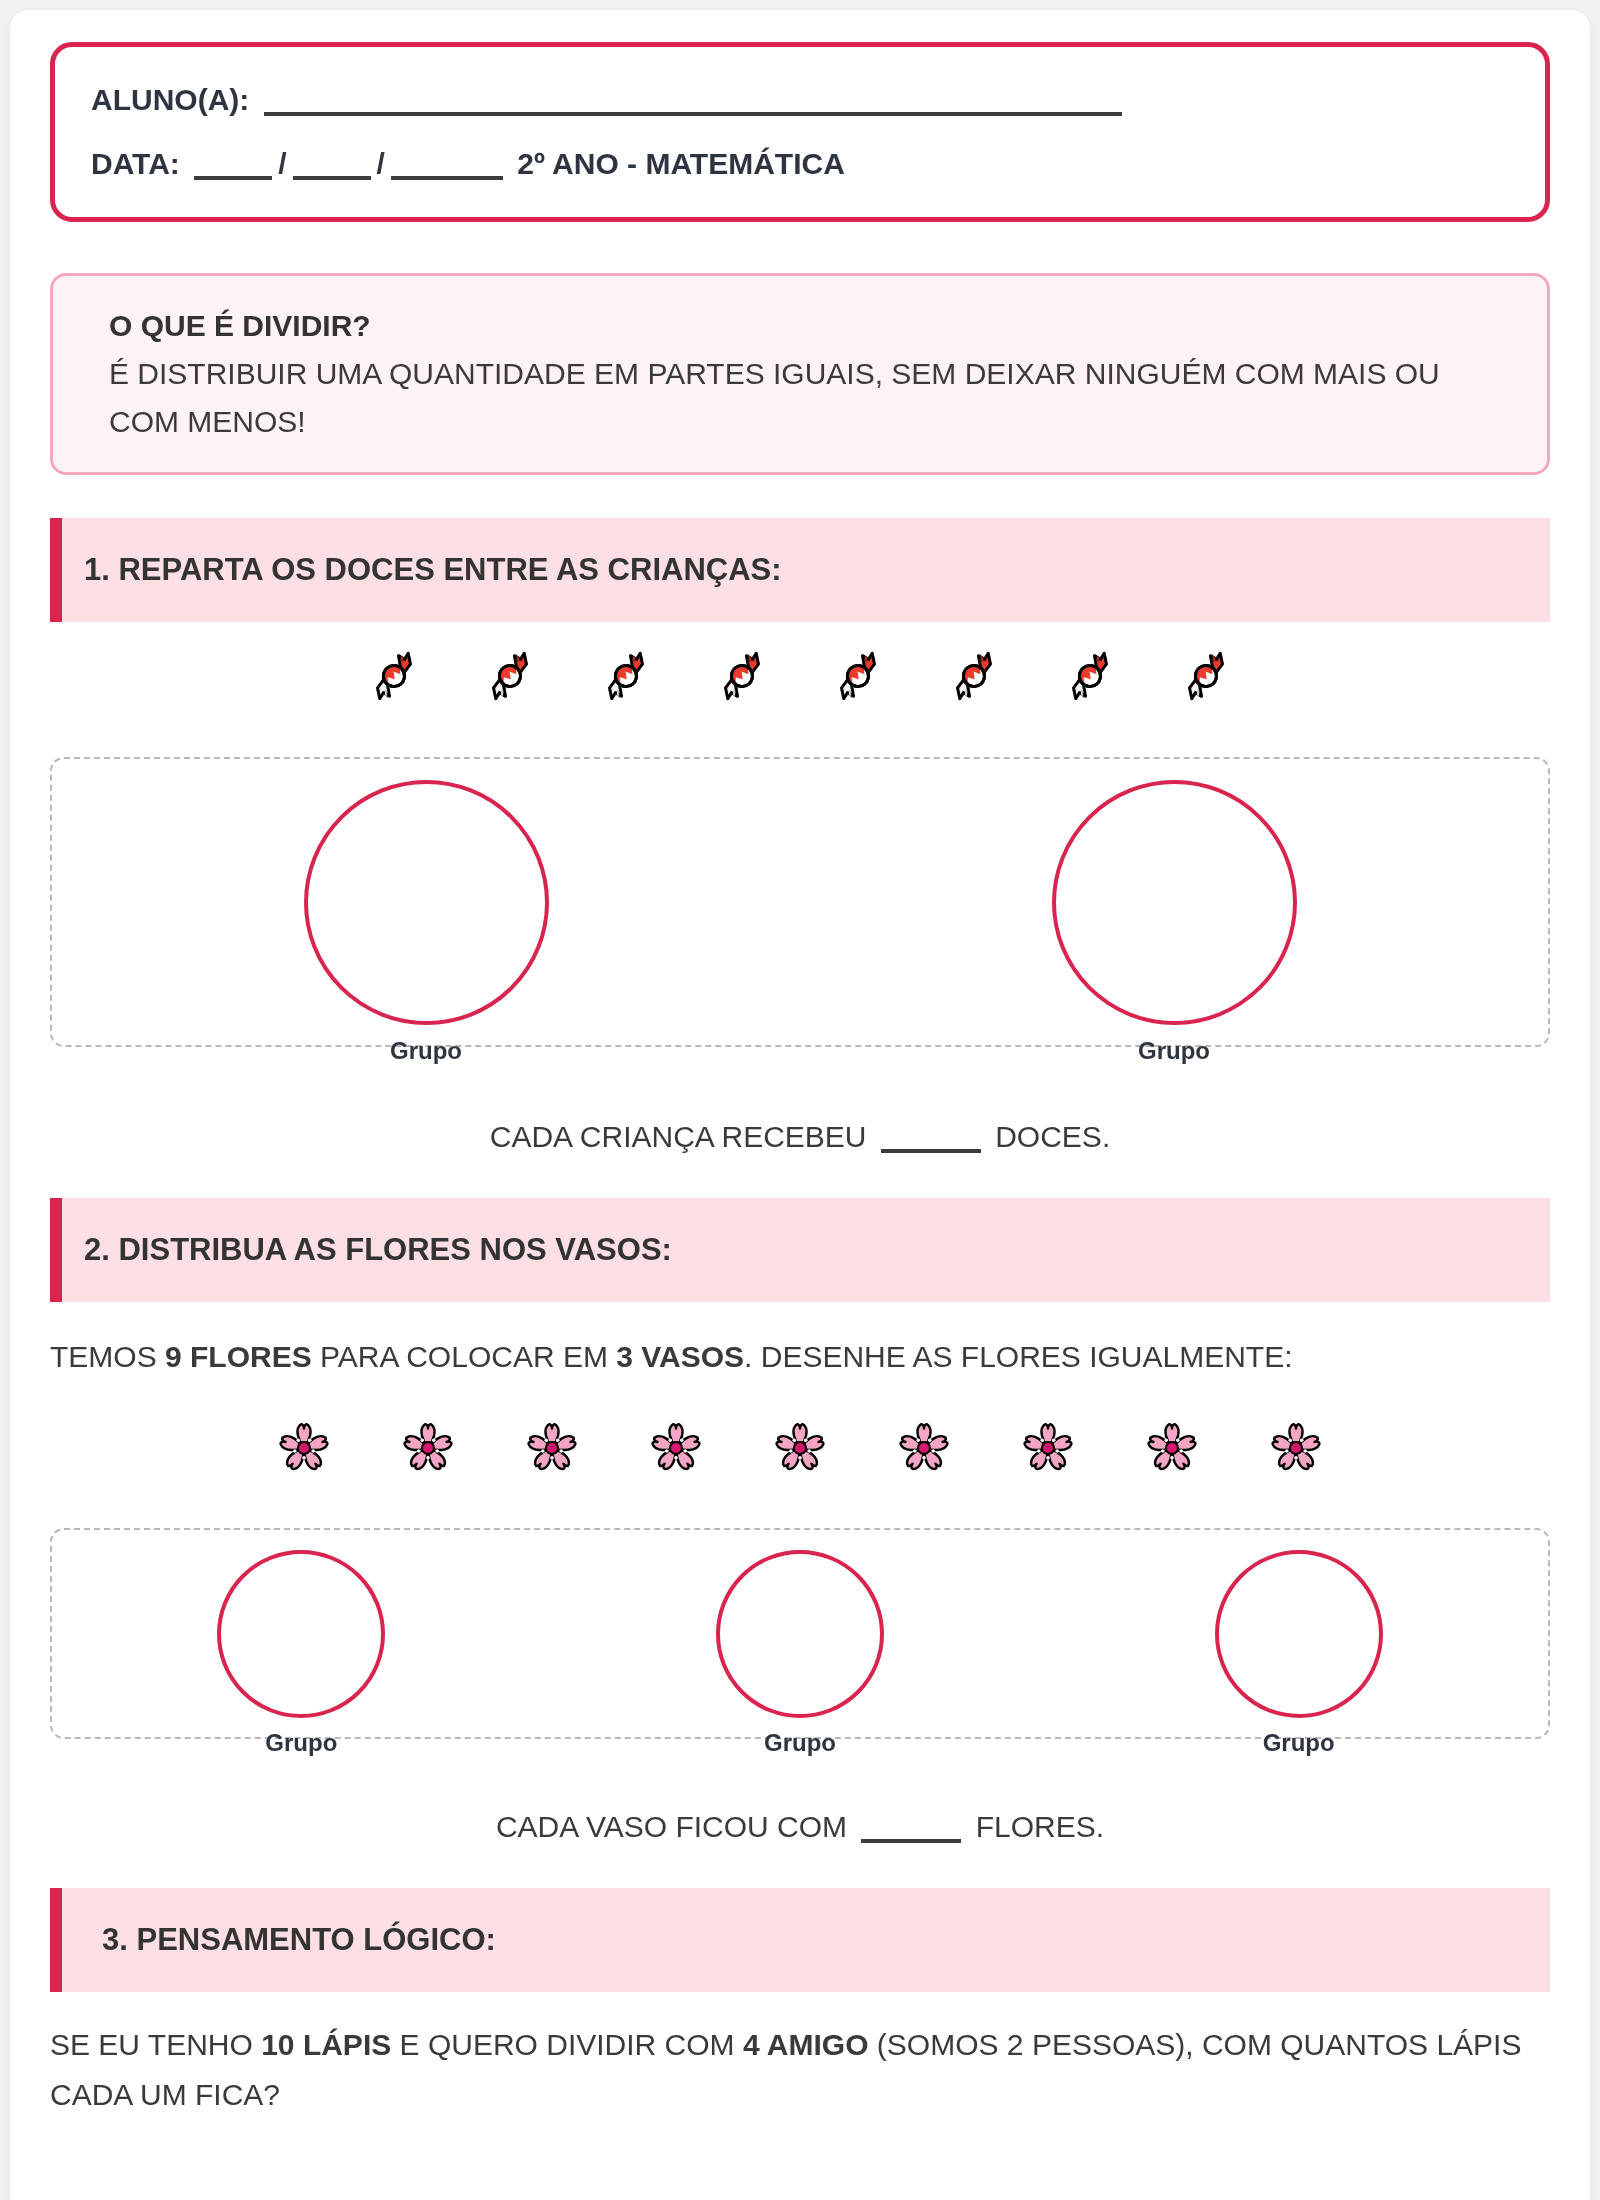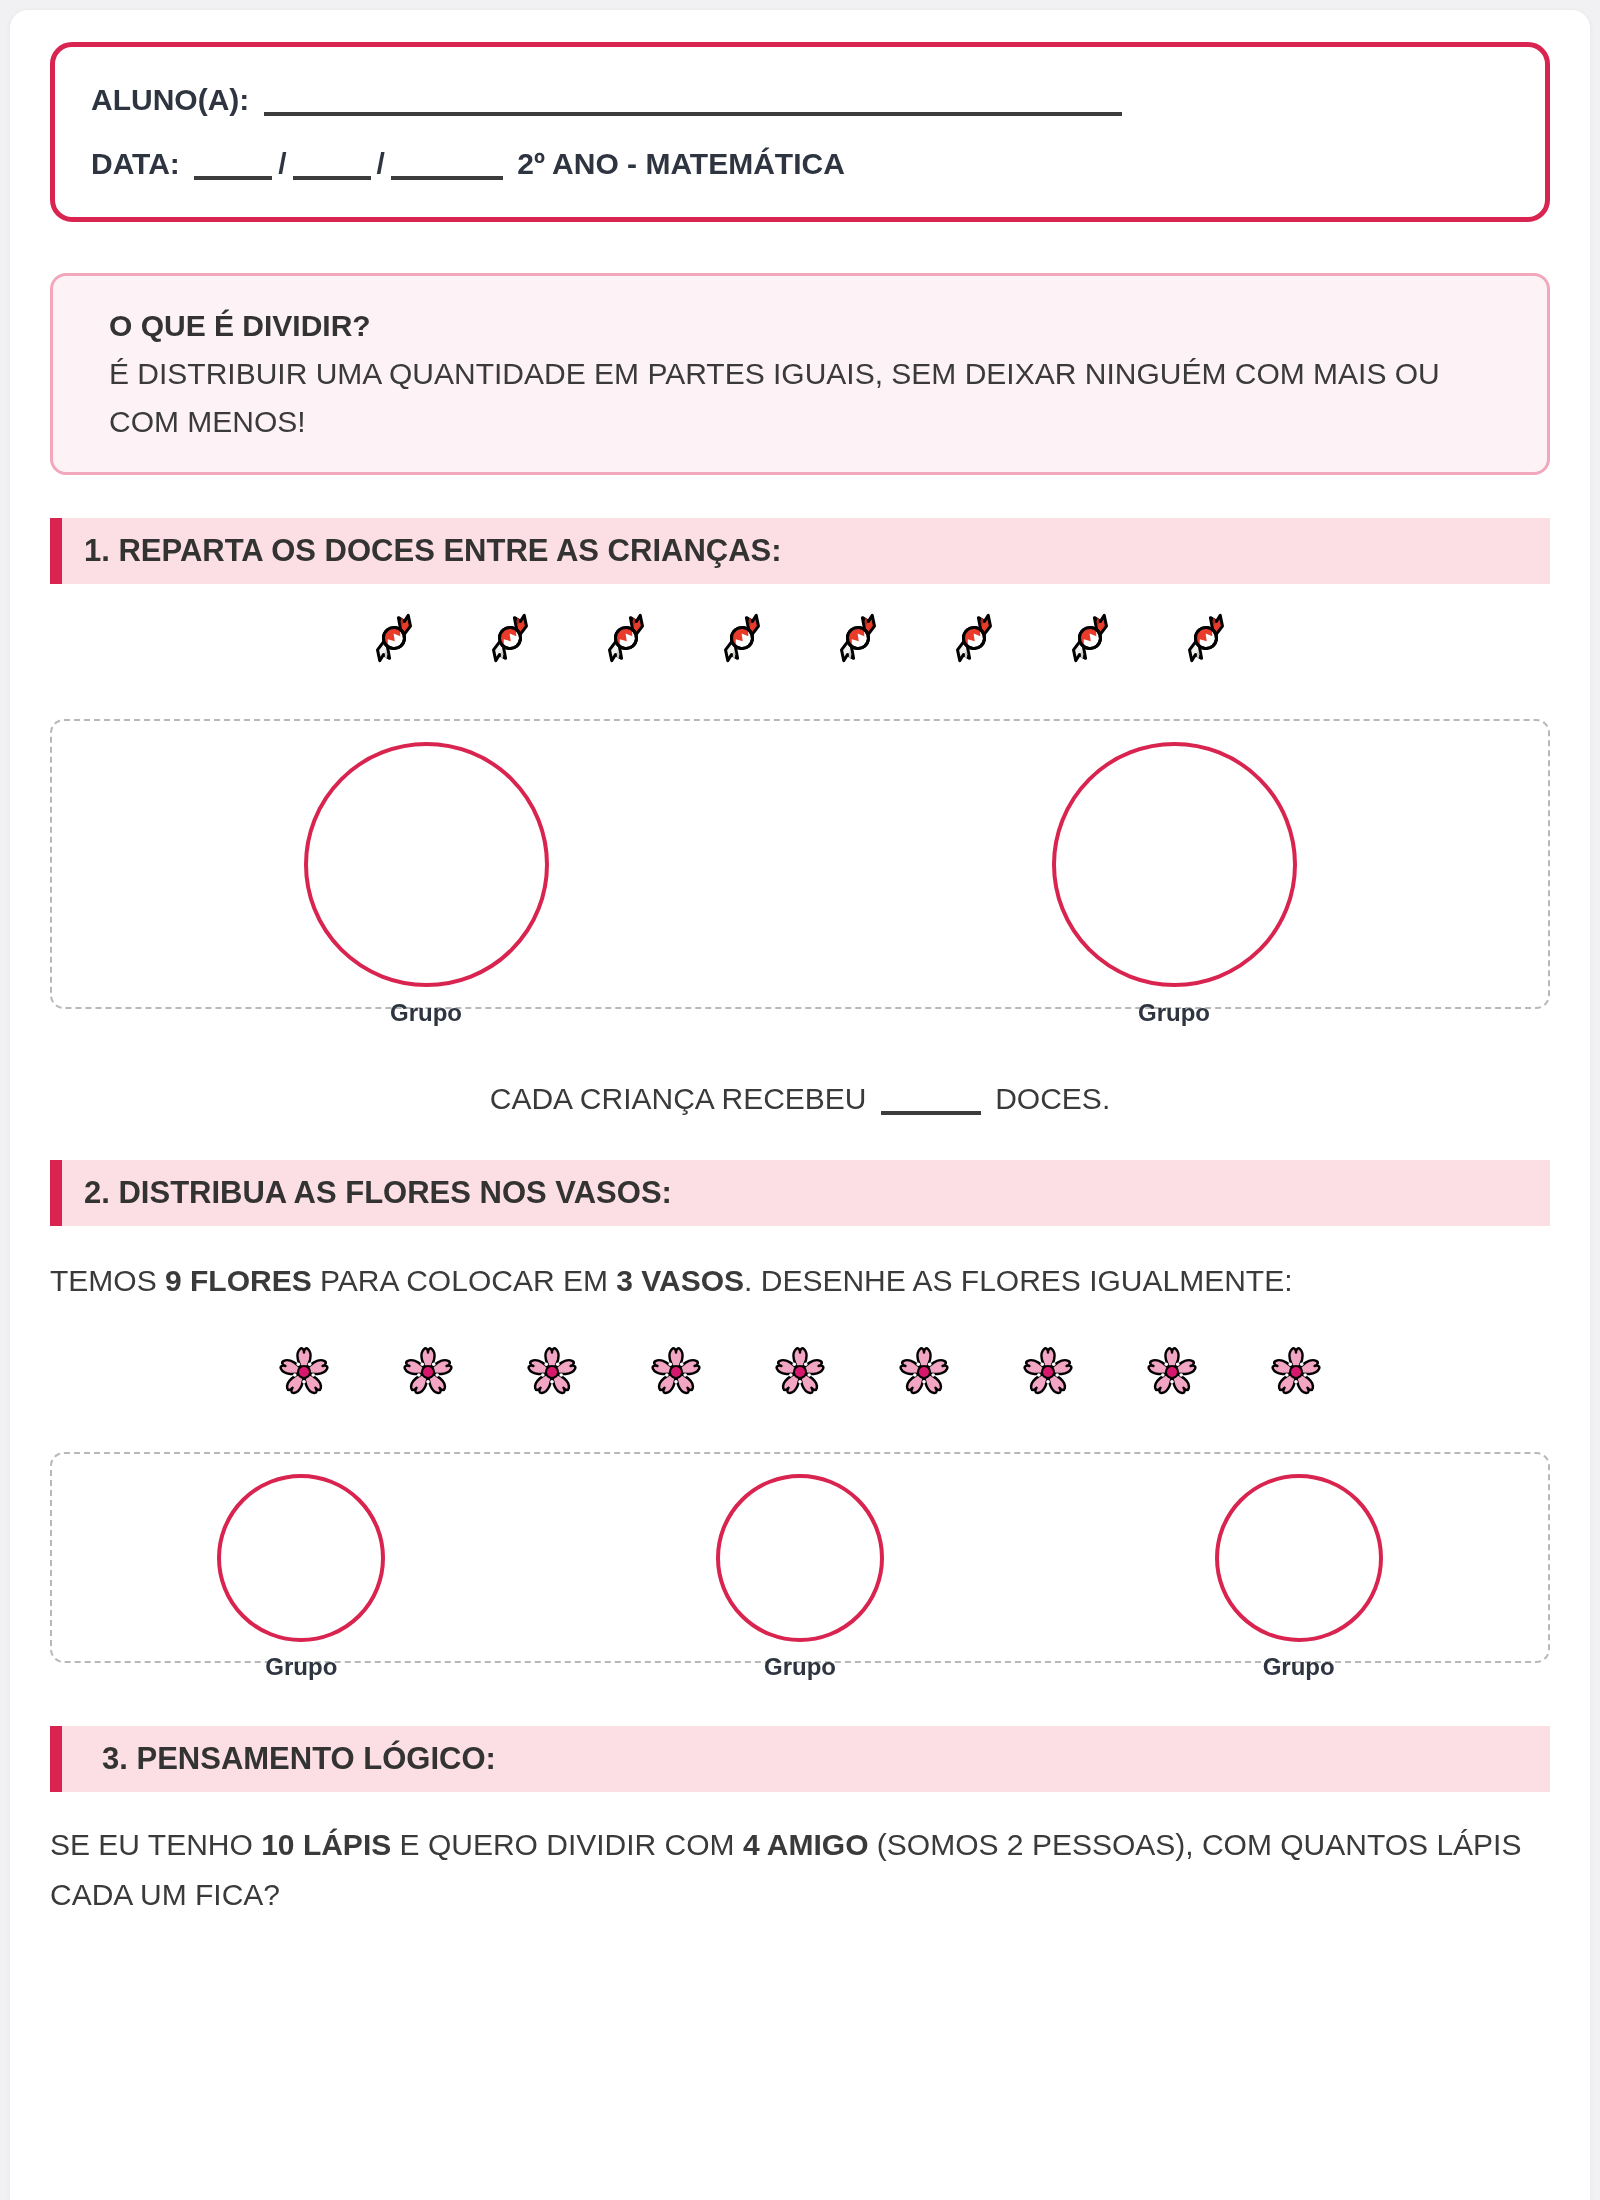--- a/index.html
+++ b/index.html
@@ -37,21 +37,21 @@
   
   .intro-box{
     border:3px solid var(--intro-border);background:var(--intro-bg);
     border-radius:16px;padding:26px 56px;margin-bottom:43px;
     text-align:left;line-height:48px;
   }
   .intro-title{font-weight:bold;color:#333;}
   
   .banner{
     background:var(--banner-bg);border-left:12px solid var(--crimson);
-    height:66px;display:flex;align-items:center;
+    height:104px;display:flex;align-items:center;
     padding-left:22px;margin-bottom:27px;
     font-weight:bold;font-size:31px;color:#333;
   }
   .para{line-height:50px;margin:0 0 34px;}
   .para .b,.b{font-weight:bold;}
   .answer{
     text-align:center;line-height:50px;margin:0 0 36px;
   }
   .blank{
     display:inline-block;height:0.85em;
@@ -416,17 +416,18 @@
       </div>
       <div class="gslot">
         <div class="gcircle"></div>
         <div class="glabel">Grupo</div>
       </div>
       <div class="gslot">
         <div class="gcircle"></div>
         <div class="glabel">Grupo</div>
       </div>
     </div>
+  <p class="answer"><span>CADA VASO FICOU COM </span><span class="blank" style="width: 100px;"></span><span> FLORES.</span></p>
 
   <div class="banner banner3">3. PENSAMENTO LÓGICO:</div>
   <p class="para para3"><span>SE EU TENHO </span><span class="b">10 LÁPIS</span><span> E QUERO DIVIDIR COM </span><span class="b">4 AMIGO</span><span> (SOMOS 2 PESSOAS), COM QUANTOS LÁPIS CADA UM FICA?</span></p>
 
 </div>
 
 </body></html>

